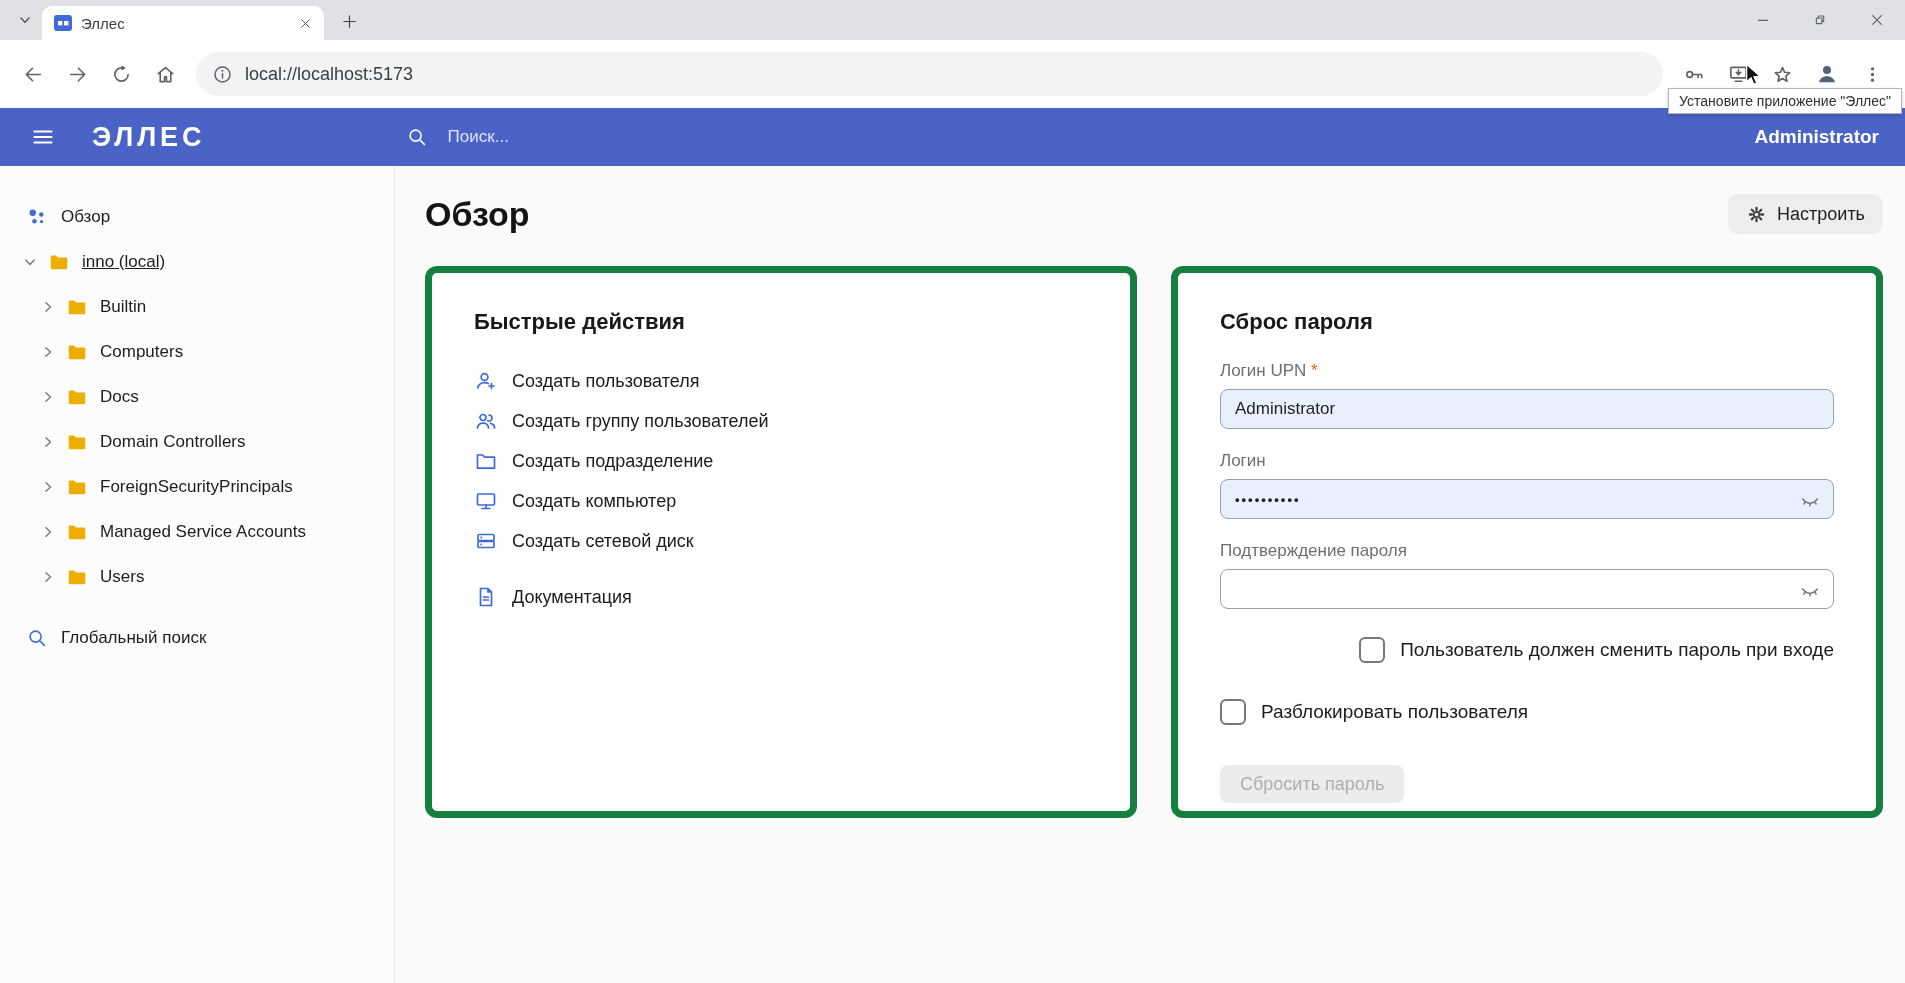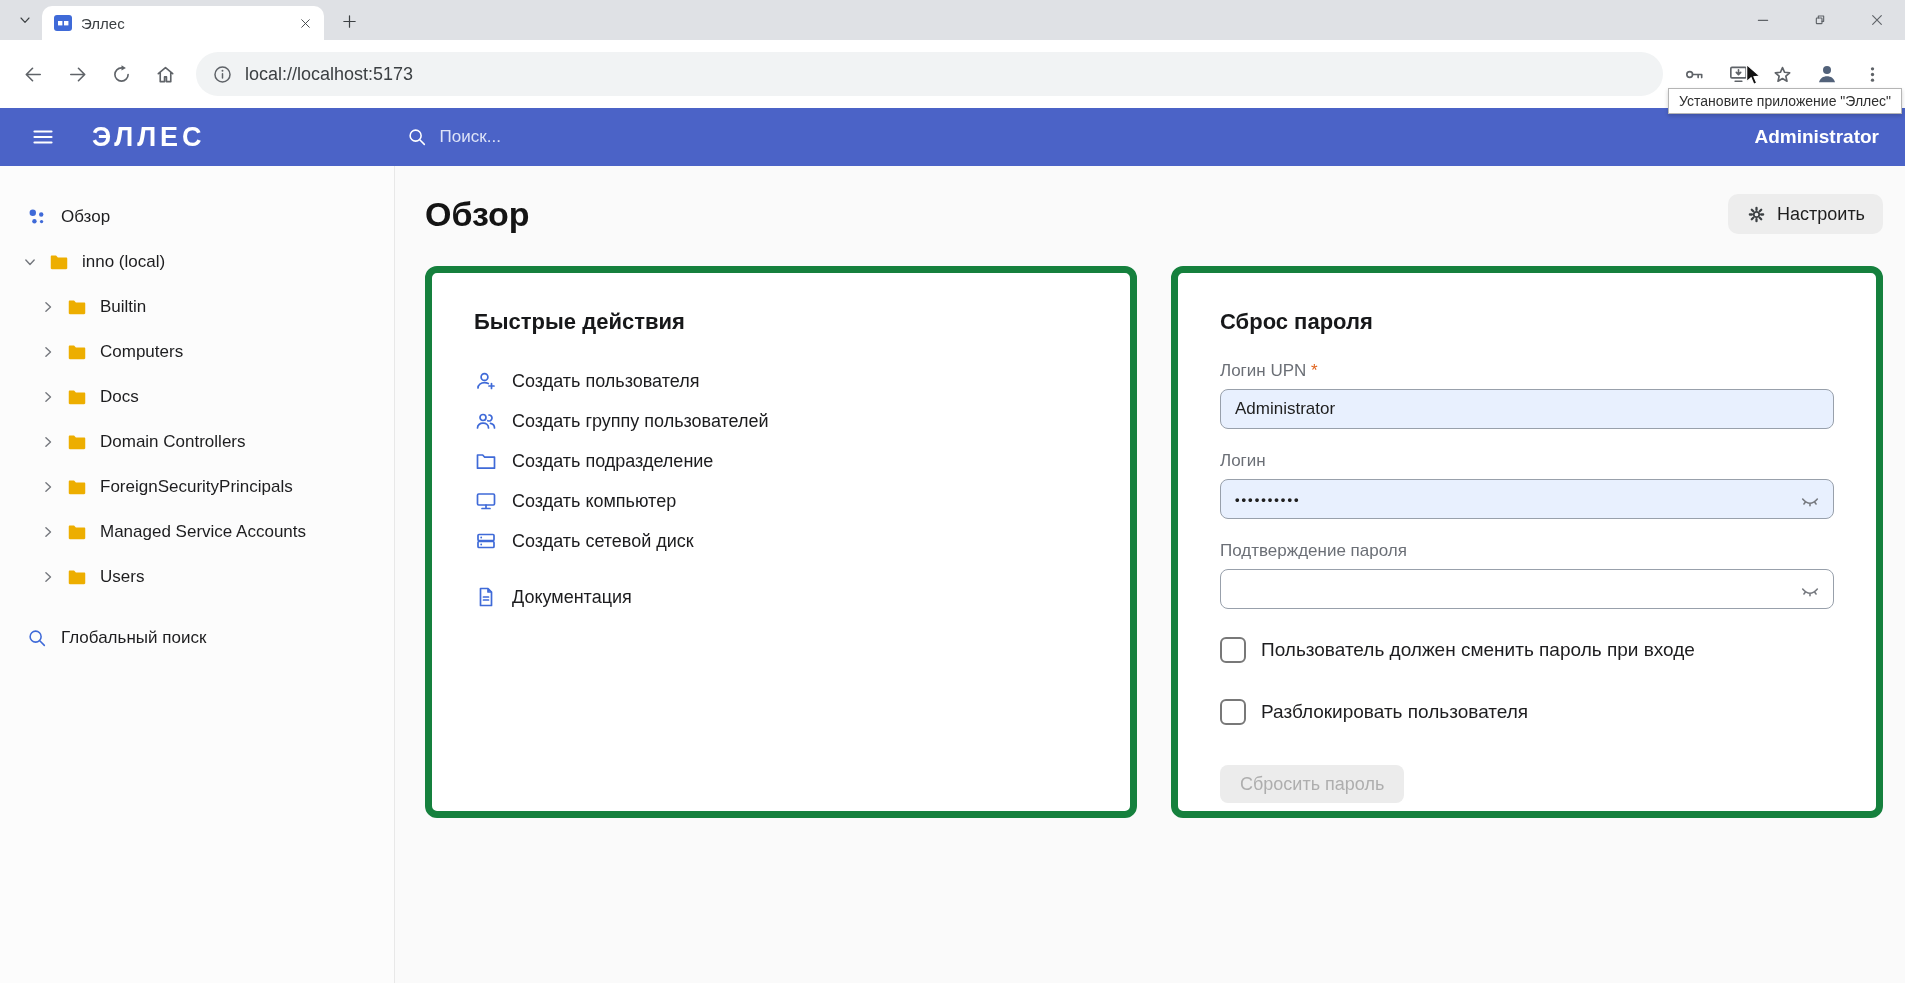--- a/index.html
+++ b/index.html
@@ -32,30 +32,30 @@
   .url { font-size:18px; color:#3c4043; }
   .profile-btn { width:44px; height:44px; border:none; background:transparent; border-radius:50%; display:flex; align-items:center; justify-content:center; cursor:pointer; }
 
   .install-tooltip { position:absolute; top:88px; right:3px; z-index:50; background:#fff; border:1px solid #b5b5b5; box-shadow:0 2px 4px rgba(0,0,0,.18); padding:4px 10px; font-size:14px; color:#2f2f2f; white-space:nowrap; }
   .cursor-arrow { position:absolute; left:1744px; top:64px; z-index:60; }
 
   
   .app-header { height:58px; background:var(--header-blue,#4b63c7); display:flex; align-items:center; padding:0 22px; }
   .burger-btn { width:42px; height:42px; border:none; background:transparent; display:flex; align-items:center; justify-content:center; cursor:pointer; border-radius:50%; }
   .logo { color:#fff; font-size:27px; font-weight:800; letter-spacing:4px; margin-left:28px; white-space:nowrap; }
-  .hdr-search { margin-left:200px; display:flex; align-items:center; gap:12px; }
+  .hdr-search { margin-left:200px; display:flex; align-items:center; gap:20px; }
   .hdr-search input { background:transparent; border:none; outline:none; color:#fff; font-size:17px; width:180px; font-family:"Liberation Sans",sans-serif; }
   .hdr-search input::placeholder { color:#dde3f8; opacity:1; }
   .hdr-user { margin-left:auto; color:#fff; font-size:19px; font-weight:700; padding-right:4px; }
 
   
   .app-body { display:flex; height:939px; background:#fafafa; }
   .sidebar { width:395px; flex:0 0 395px; background:#fcfcfc; border-right:1px solid #e8e8e8; padding-top:28px; }
   .side-row { height:45px; display:flex; align-items:center; gap:13px; font-size:17px; color:#1d1d1f; cursor:pointer; padding-left:26px; }
-  .tree-root { padding-left:20px; gap:8px; }
+  .tree-root { padding-left:20px; gap:8px;text-decoration:underline; }
   .tree-child { padding-left:38px; gap:8px; }
   .tree-label { margin-left:4px; }
   .global-search { margin-top:16px; }
 
   .content { flex:1; padding:28px 22px 0 30px; }
   .content-head { display:flex; align-items:center; justify-content:space-between; }
   .page-title { font-size:34px; font-weight:600; color:#141414; }
   .configure-btn { display:flex; align-items:center; gap:10px; height:40px; padding:0 18px; background:#ededed; border:none; border-radius:10px; font-size:18px; color:#1f1f1f; cursor:pointer; font-family:"Liberation Sans",sans-serif; }
 
   .cards { margin-top:32px; display:flex; gap:34px; }
@@ -69,21 +69,21 @@
   .field-label { display:block; font-size:17px; color:#6b6f76; margin-bottom:8px; }
   .req { color:#e0631d; }
   .field { position:relative; margin-bottom:22px; }
   .text-input { width:100%; height:40px; border:1px solid #98a0ab; border-radius:8px; padding:0 44px 0 14px; font-size:17px; color:#1f1f1f; background:#fff; font-family:"Liberation Sans",sans-serif; outline:none; }
   .text-input.filled { background:var(--input-fill,#e8f0fe); }
   .text-input.no-icon { padding-right:14px; }
   .text-input.masked { font-size:13px; font-weight:700; letter-spacing:2px; }
   .eye-btn { position:absolute; right:8px; top:50%; transform:translateY(-50%); width:32px; height:32px; border:none; background:transparent; display:flex; align-items:center; justify-content:center; cursor:pointer; border-radius:50%; }
 
   .check-row { display:flex; align-items:center; margin-top:36px; cursor:pointer; }
-  .check-row.first { margin-top:28px; }
+  .check-row.first { margin-top:28px;justify-content:flex-end; }
   .checkbox { width:26px; height:26px; border:2px solid #787878; border-radius:6px; background:#fff; margin-right:15px; flex:0 0 26px; cursor:pointer; }
   .check-label { font-size:19px; color:#1d1d1f; }
 
   .submit-btn { margin-top:40px; height:38px; padding:0 20px; background:#ececec; color:#aeaeae; border:none; border-radius:8px; font-size:18px; font-family:"Liberation Sans",sans-serif; cursor:default; }
 </style>
 </head>
 <body>
 
 <div class="window">
 

